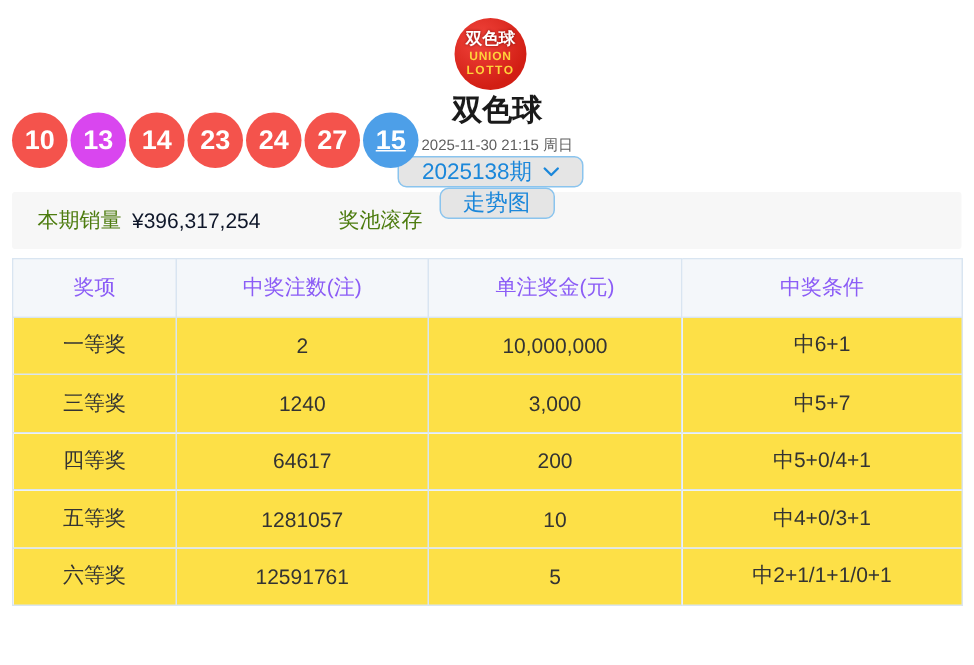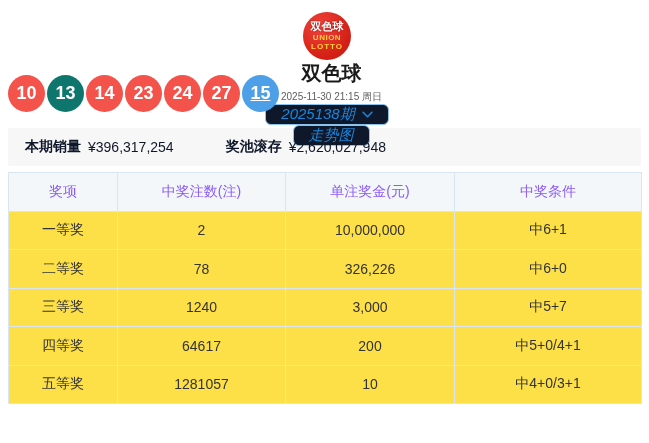--- a/index.html
+++ b/index.html
@@ -20,22 +20,22 @@
   .logo .l1 { color: #fff; font-weight: bold; font-size: 11px; text-shadow: 0 0 2px #7a0a05; }
   .logo .l2 { color: #ffd23b; font-weight: bold; font-size: 8px; letter-spacing: .5px; margin-top: 2px; }
   .logo .l3 { color: #ffd23b; font-weight: bold; font-size: 8px; letter-spacing: 1px; margin-top: 1px; }
   .title { font-size: 20px; font-weight: bold; color: #1a1a1a; margin-left: 9px; }
   .datetime { font-size: 10px; color: #5e5e5e; margin-left: 9px; margin-top: 3px; }
   .header-spacer { flex: 1; }
   .btn {
     display: inline-flex; align-items: center; justify-content: center; gap: 7px;
     height: 33px; padding: 0 15px;
     border: 1px solid #8ac4ee; border-radius: 6px;
-    background: #0f172a; color: #1b87da; font-size: 15px;
-    cursor: pointer; font-family: inherit; font-style: italic;
+    background: #e5e5e5; color: #1b87da; font-size: 15px;
+    cursor: pointer; font-family: inherit;
   }
   .btn + .btn { margin-left: 8px; }
   .chevron { width: 11px; height: 7px; display: inline-block; }
 
   
   .balls {
     display: flex; gap: 2px; padding: 9px 0 0 8px; height: 47px;
   }
   .ball {
     width: 37px; height: 37px; border-radius: 50%;
@@ -43,21 +43,21 @@
     display: flex; align-items: center; justify-content: center;
   }
 
   
   .summary {
     margin: 15px 8px 0 8px; height: 38px;
     background: #f7f7f7; border-radius: 2px;
     display: flex; align-items: center;
     padding-left: 17px; font-size: 14px;
   }
-  .summary .label { font-weight: bold; color: #0f172a; }
+  .summary .label { font-weight: normal; color: #4d7c0f; }
   .summary .value { color: #0f172a; margin-left: 7px; }
   .summary .group2 { margin-left: 52px; display: flex; align-items: center; }
 
   
   .prize-table-wrap { margin: 6px 8px 0 8px; }
   table {
     width: 633px; border-collapse: collapse; table-layout: fixed;
     font-size: 14px; color: #333;
   }
   th, td {
@@ -87,34 +87,33 @@
       <polyline points="1,1.5 6,6.5 11,1.5" fill="none" stroke="#1b87da" stroke-width="1.8" stroke-linecap="round" stroke-linejoin="round"></polyline>
     </svg>
   </button>
   <button class="btn">
     <span>走势图</span>
   </button>
 </div>
 
 <div class="balls">
     <span class="ball" style="background: rgb(244, 83, 76);">10</span>
-    <span class="ball" style="background: #0f766e;">13</span>
+    <span class="ball" style="background: #d946ef;">13</span>
     <span class="ball" style="background: rgb(244, 83, 76);">14</span>
     <span class="ball" style="background: rgb(244, 83, 76);">23</span>
     <span class="ball" style="background: rgb(244, 83, 76);">24</span>
     <span class="ball" style="background: rgb(244, 83, 76);">27</span>
     <span class="ball" style="background: rgb(77, 159, 232); text-decoration: underline;">15</span>
   </div>
 
 <div class="summary">
   <span class="label">本期销量</span>
   <span class="value">¥396,317,254</span>
   <span class="group2">
     <span class="label">奖池滚存</span>
-    <span class="value">¥2,620,027,948</span>
   </span>
 </div>
 
 <div class="prize-table-wrap">
   <table>
     <colgroup>
         <col style="width: 109px;">
         <col style="width: 168px;">
         <col style="width: 169px;">
         <col style="width: 187px;">
@@ -128,38 +127,38 @@
         </tr>
     </thead>
     <tbody>
         <tr>
           <td>一等奖</td>
           <td>2</td>
           <td>10,000,000</td>
           <td>中6+1</td>
         </tr>
         <tr>
-          <td>二等奖</td>
-          <td>78</td>
-          <td>326,226</td>
-          <td>中6+0</td>
-        </tr>
-        <tr>
           <td>三等奖</td>
           <td>1240</td>
           <td>3,000</td>
           <td>中5+7</td>
         </tr>
         <tr>
           <td>四等奖</td>
           <td>64617</td>
           <td>200</td>
           <td>中5+0/4+1</td>
         </tr>
         <tr>
           <td>五等奖</td>
           <td>1281057</td>
           <td>10</td>
           <td>中4+0/3+1</td>
         </tr>
+        <tr>
+          <td>六等奖</td>
+          <td>12591761</td>
+          <td>5</td>
+          <td>中2+1/1+1/0+1</td>
+        </tr>
       </tbody>
   </table>
 </div>
 
 </body></html>

